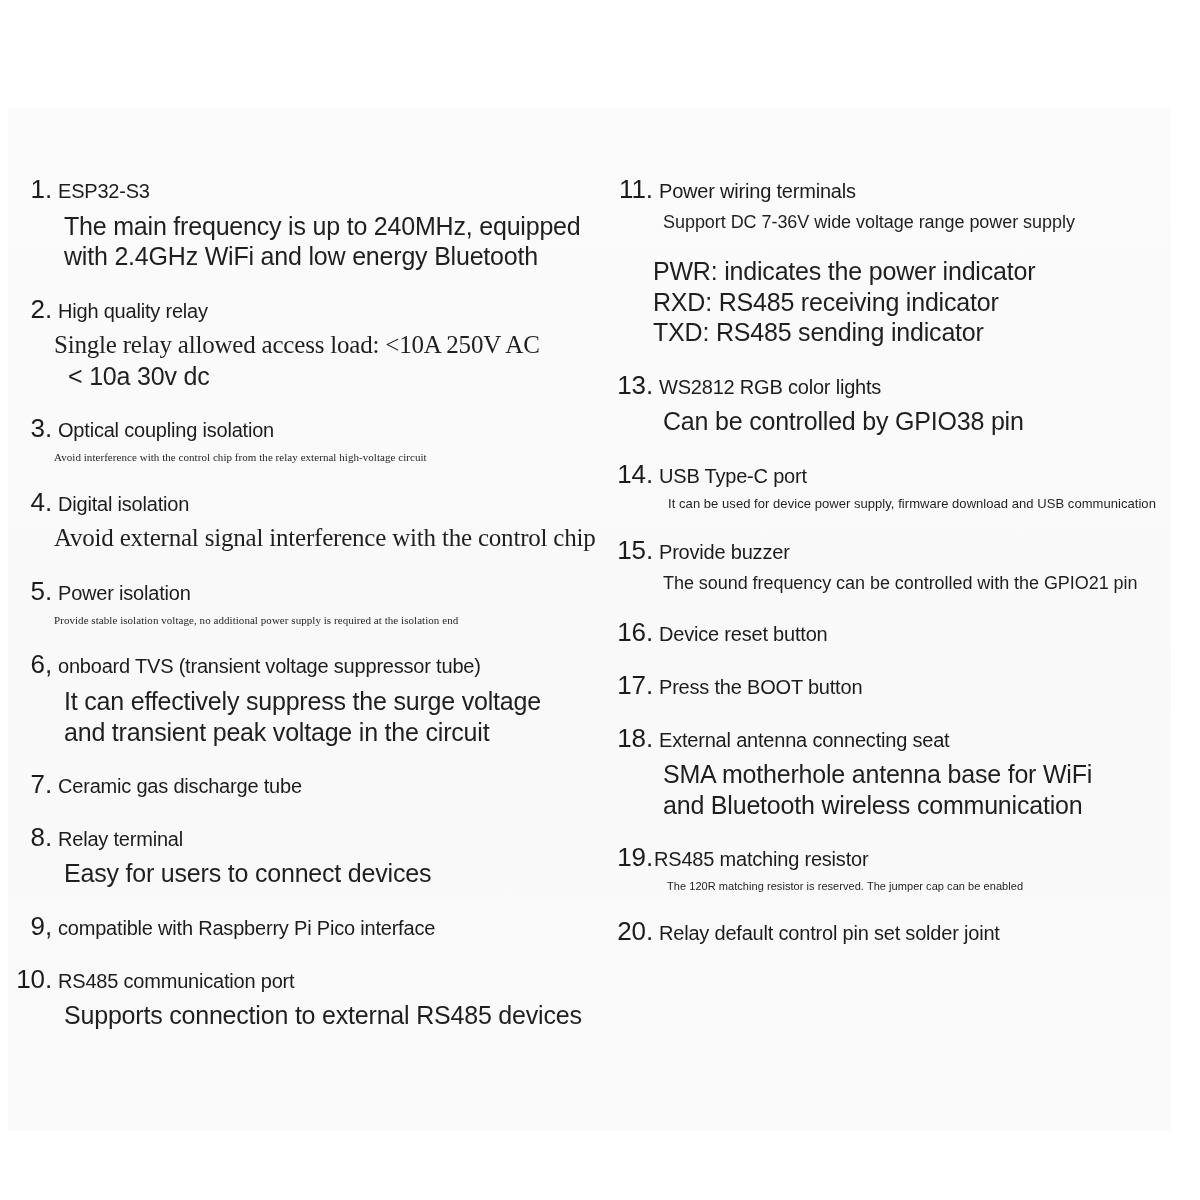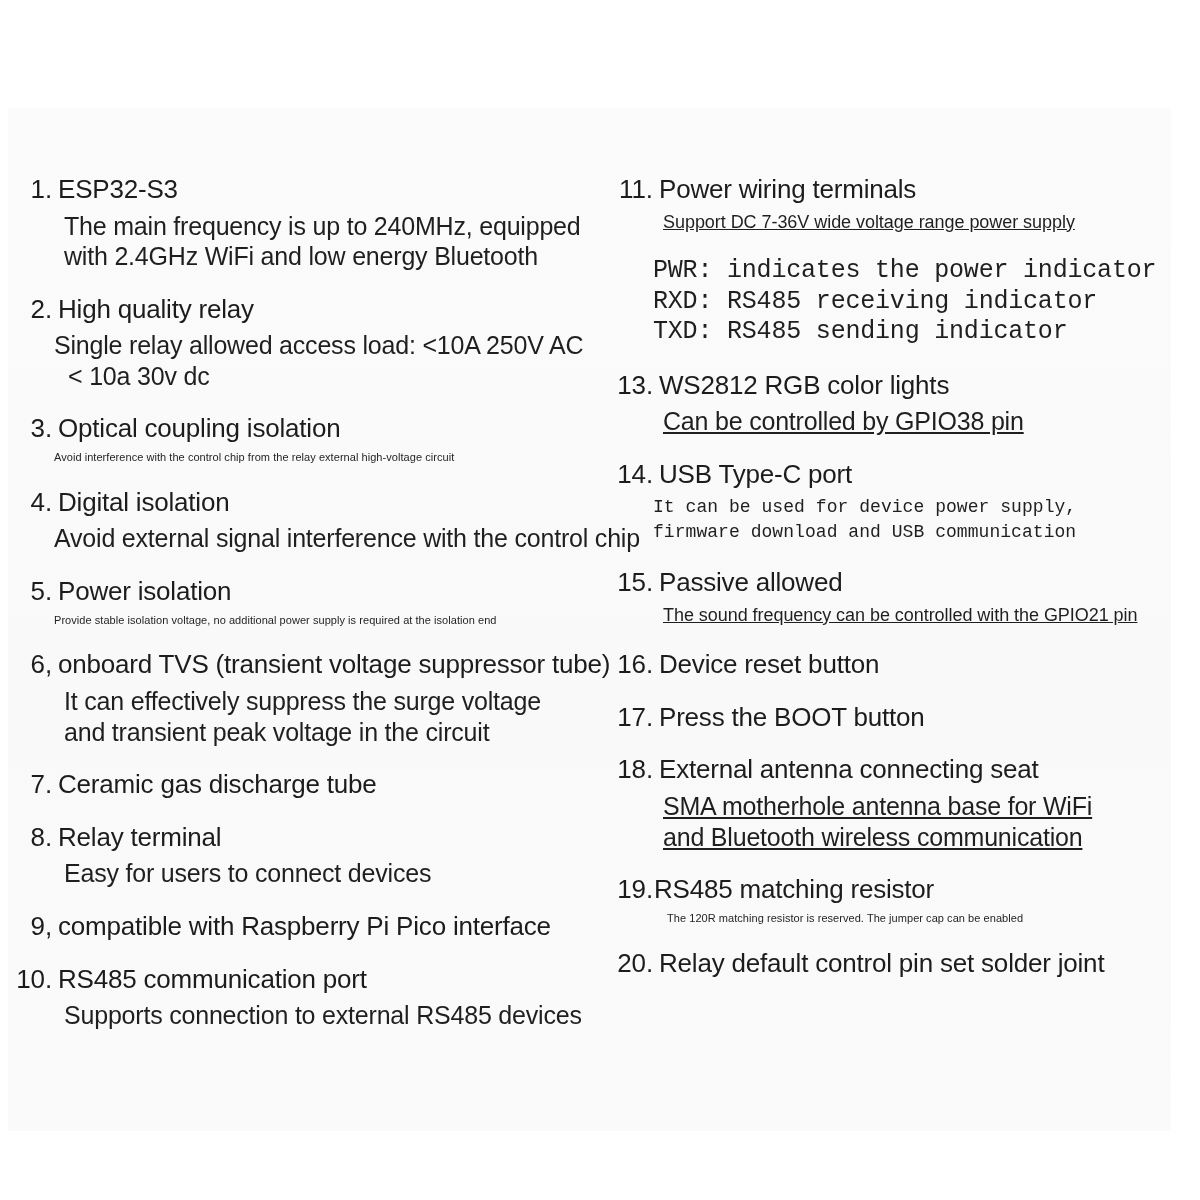--- a/index.html
+++ b/index.html
@@ -85,21 +85,21 @@
     line-height: 1.18;
     color: #1c1c1c;
     letter-spacing: -0.1px;
     flex: 0 0 auto;
   }
 
   .column.left .feature-num { width: 36px; }
   .column.right .feature-num { width: 38px; }
 
   .feature-title {
-    font-size: 26px;
+    font-size: 20px;
     line-height: 1.18;
     color: #1c1c1c;
     letter-spacing: -0.2px;
     padding-left: 6px;
     white-space: nowrap;
   }
 
   
   .feature-item.tight .feature-title { padding-left: 1px; }
 
@@ -128,33 +128,34 @@
     letter-spacing: -0.05px;
   }
 
   .desc-line.sm {
     font-size: 11px;
     line-height: 1.34;
     letter-spacing: 0.05px;
   }
 
   .desc-line.xs {
-    font-size: 18px;
+    font-size: 13px;
     line-height: 1.38;
     letter-spacing: 0.05px;
     white-space: normal;
+    text-align: center;
   }
 
   
   .column.left .desc-line.ind-a { padding-left: 48px; }
-  .column.left .desc-line.ind-c { padding-left: 38px; }
+  .column.left .desc-line.ind-c { padding-left: 38px; font-family: Liberation Serif, serif; }
   .column.left .desc-line.ind-d { padding-left: 52px; }
 
-  .column.right .desc-line.ind-a { padding-left: 48px; text-decoration: underline; }
-  .column.right .desc-line.ind-c { padding-left: 38px; font-family: Liberation Mono, monospace; }
+  .column.right .desc-line.ind-a { padding-left: 48px; }
+  .column.right .desc-line.ind-c { padding-left: 38px; }
   .column.right .desc-line.ind-d { padding-left: 52px; }
 
   .feature-desc.gap-top { margin-top: 6px; }
 </style>
 </head>
 <body>
 
 <div id="page">
 
   <div id="feature-panel">
@@ -282,21 +283,21 @@
               <span class="feature-num">14.</span>
               <span class="feature-title">USB Type-C port</span>
             </div>
             <div class="feature-desc gap-top">
               <div class="desc-line xs ind-c">It can be used for device power supply, firmware download and USB communication</div>
             </div>
           </div>
           <div class="feature-item">
             <div class="feature-head">
               <span class="feature-num">15.</span>
-              <span class="feature-title">Passive allowed</span>
+              <span class="feature-title">Provide buzzer</span>
             </div>
             <div class="feature-desc gap-top">
               <div class="desc-line md ind-a">The sound frequency can be controlled with the GPIO21 pin</div>
             </div>
           </div>
           <div class="feature-item">
             <div class="feature-head">
               <span class="feature-num">16.</span>
               <span class="feature-title">Device reset button</span>
             </div>

